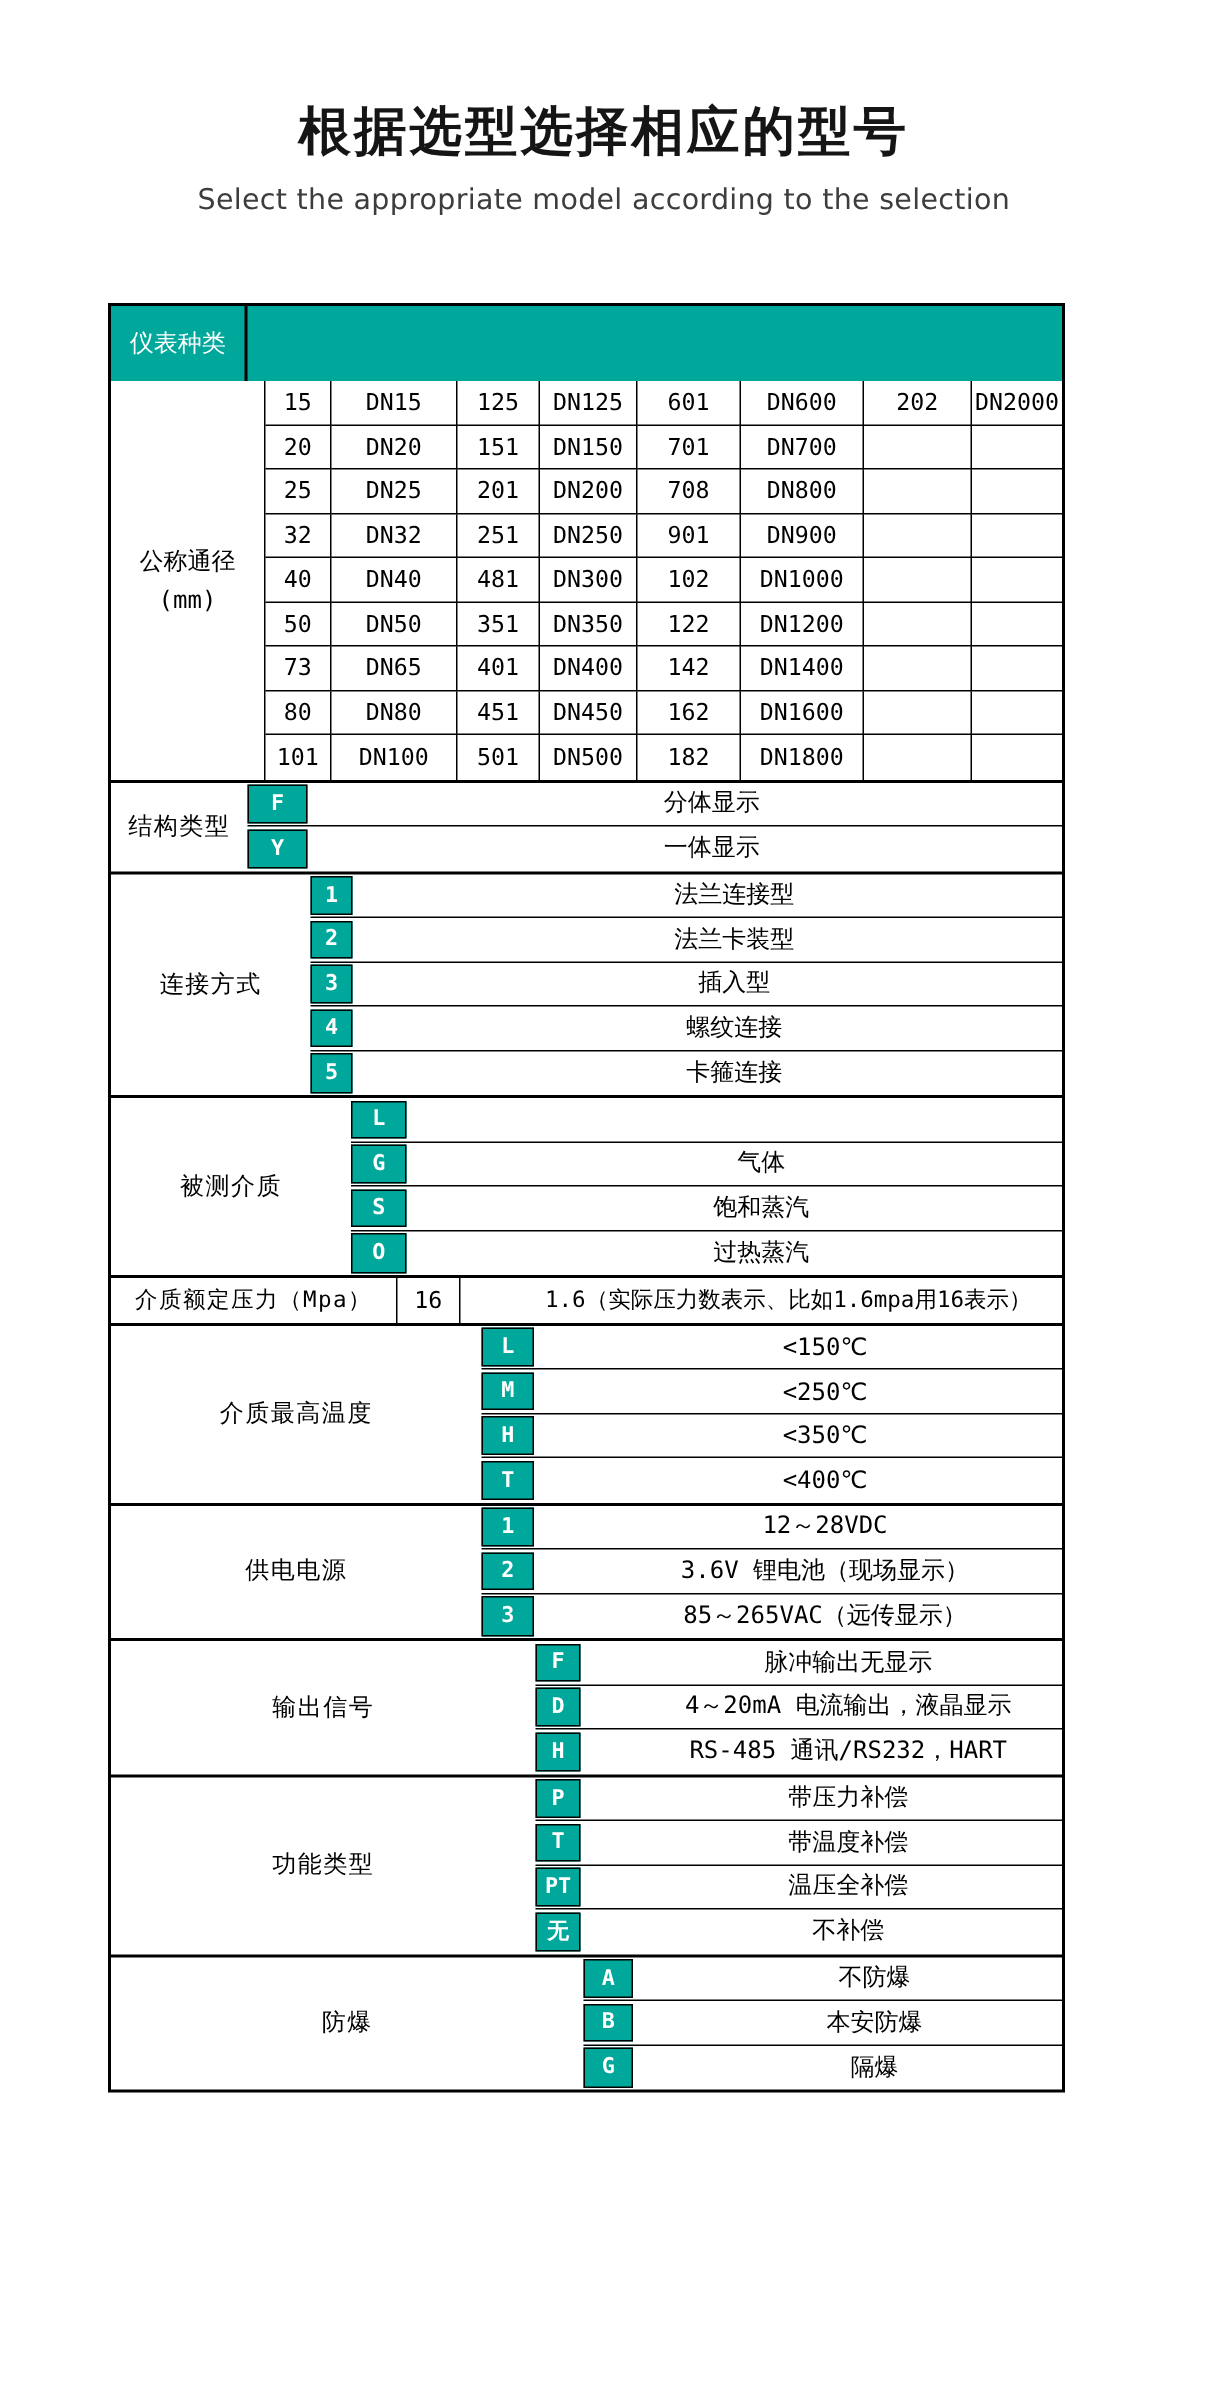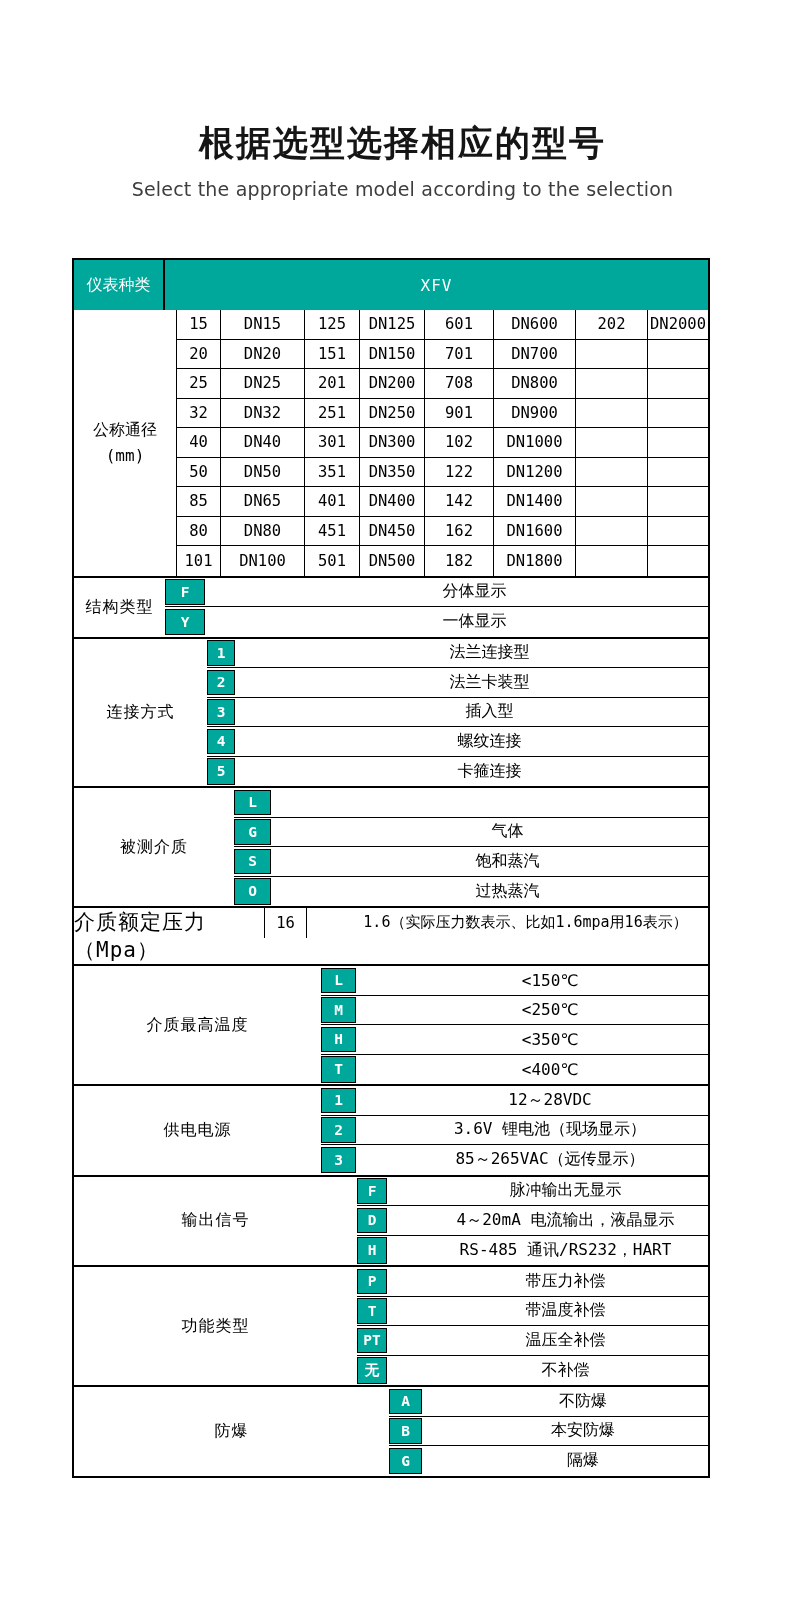--- a/index.html
+++ b/index.html
@@ -4,21 +4,21 @@
 <style>
   :root { --teal: #00a79b; --ink: #000; }
   * { margin: 0; padding: 0; box-sizing: border-box; }
   html, body { background: #fff; }
   body {
     width: 805px; height: 1600px;
     font-family: "DejaVu Sans", "Liberation Sans", sans-serif;
     color: #000;
     overflow: hidden;
   }
-  .titlebox { padding-top: 120px; text-align: center; }
+  .titlebox { padding-top: 64px; text-align: center; }
   .title {
     font-size: 35px; font-weight: bold; color: #151515;
     letter-spacing: 2px;
     font-family: "DejaVu Sans", sans-serif;
   }
   .subtitle {
     margin-top: 11px; font-size: 19px; color: #3d3d3d;
     letter-spacing: 0.2px;
   }
 
@@ -84,35 +84,34 @@
     padding-left: 36px;
   }
   
   .sec[data-sec="pressure"] .code {
     background: #fff; color: #000; font-weight: normal; margin: 0;
     border-top: 0; border-bottom: 0;
     border-left: 1px solid var(--ink); border-right: 1px solid var(--ink);
     font-size: 15.5px;
   }
   .sec[data-sec="pressure"] .desc { font-size: 15px; }
-  .sec[data-sec="pressure"] .sec-label { font-size: 21px; }
+  .sec[data-sec="pressure"] .sec-label { font-size: 15px; }
 </style>
 </head>
 <body>
 
 <div class="titlebox">
   <div class="title">根据选型选择相应的型号</div>
   <div class="subtitle">Select the appropriate model according to the selection</div>
 </div>
 
 <div class="table">
 
   <div class="thead">
     <div class="th-label">仪表种类</div>
-    <div class="th-value">XFV</div>
   </div>
 
   <div class="dn-section">
     <div class="dn-label">
       <span>公称通径</span>
       <span>(mm)</span>
     </div>
     <div class="dn-grid">
         <div class="dn-cell">15</div>
         <div class="dn-cell">DN15</div>
@@ -141,35 +140,35 @@
         <div class="dn-cell">32</div>
         <div class="dn-cell">DN32</div>
         <div class="dn-cell">251</div>
         <div class="dn-cell">DN250</div>
         <div class="dn-cell">901</div>
         <div class="dn-cell">DN900</div>
         <div class="dn-cell"></div>
         <div class="dn-cell"></div>
         <div class="dn-cell">40</div>
         <div class="dn-cell">DN40</div>
-        <div class="dn-cell">301</div>
+        <div class="dn-cell">481</div>
         <div class="dn-cell">DN300</div>
         <div class="dn-cell">102</div>
         <div class="dn-cell">DN1000</div>
         <div class="dn-cell"></div>
         <div class="dn-cell"></div>
         <div class="dn-cell">50</div>
         <div class="dn-cell">DN50</div>
         <div class="dn-cell">351</div>
         <div class="dn-cell">DN350</div>
         <div class="dn-cell">122</div>
         <div class="dn-cell">DN1200</div>
         <div class="dn-cell"></div>
         <div class="dn-cell"></div>
-        <div class="dn-cell">85</div>
+        <div class="dn-cell">73</div>
         <div class="dn-cell">DN65</div>
         <div class="dn-cell">401</div>
         <div class="dn-cell">DN400</div>
         <div class="dn-cell">142</div>
         <div class="dn-cell">DN1400</div>
         <div class="dn-cell"></div>
         <div class="dn-cell"></div>
         <div class="dn-cell">80</div>
         <div class="dn-cell">DN80</div>
         <div class="dn-cell">451</div>

